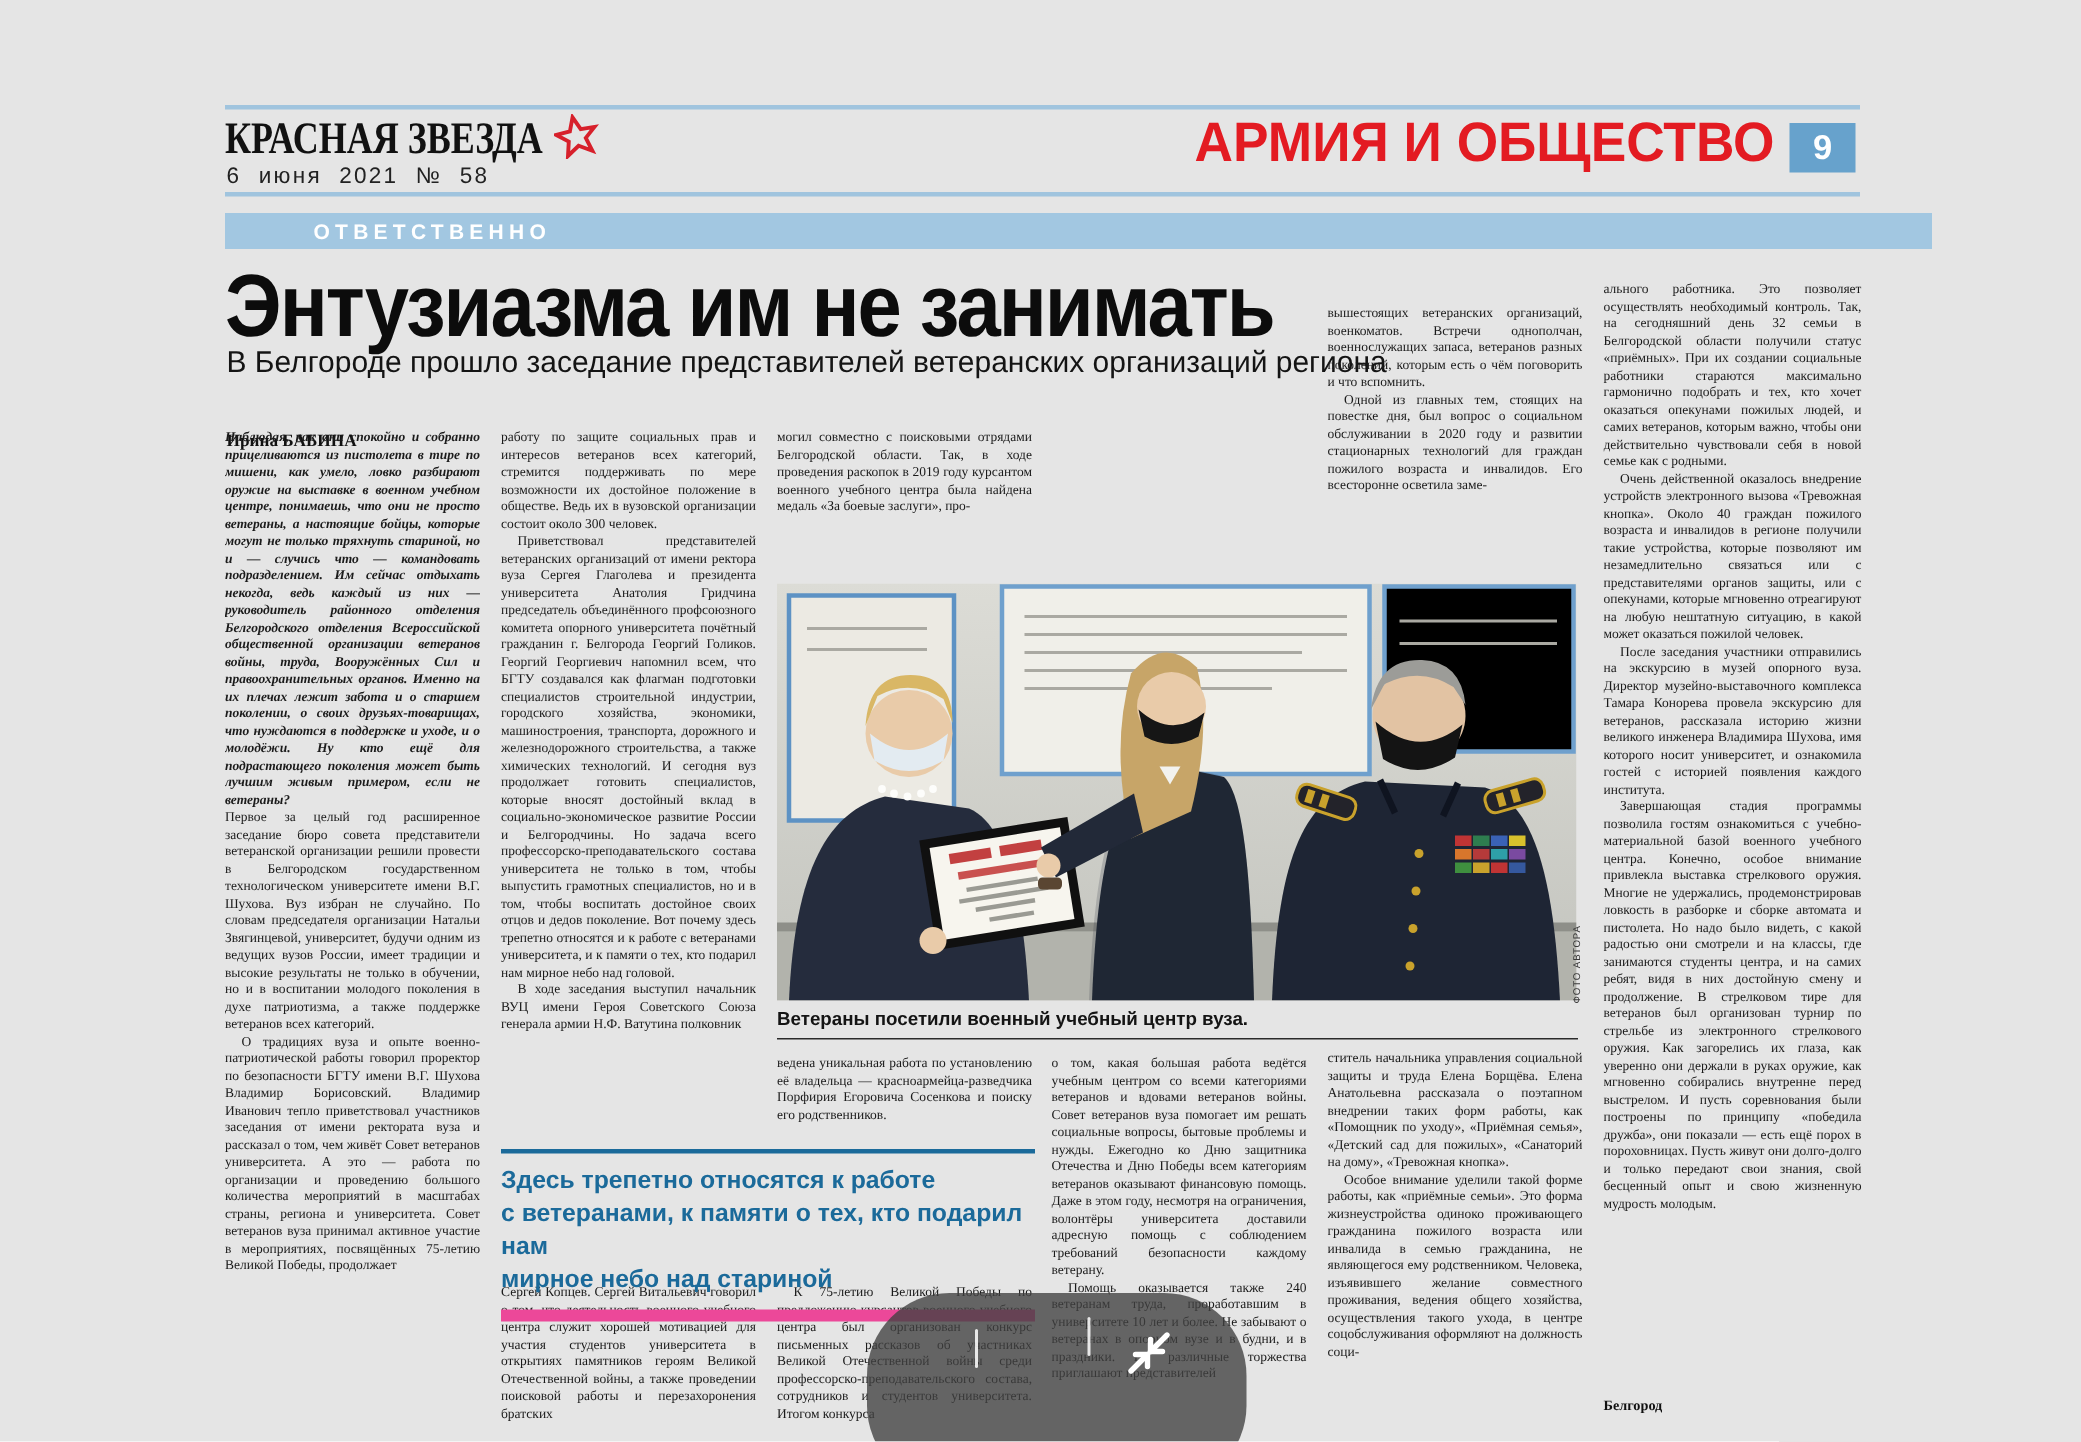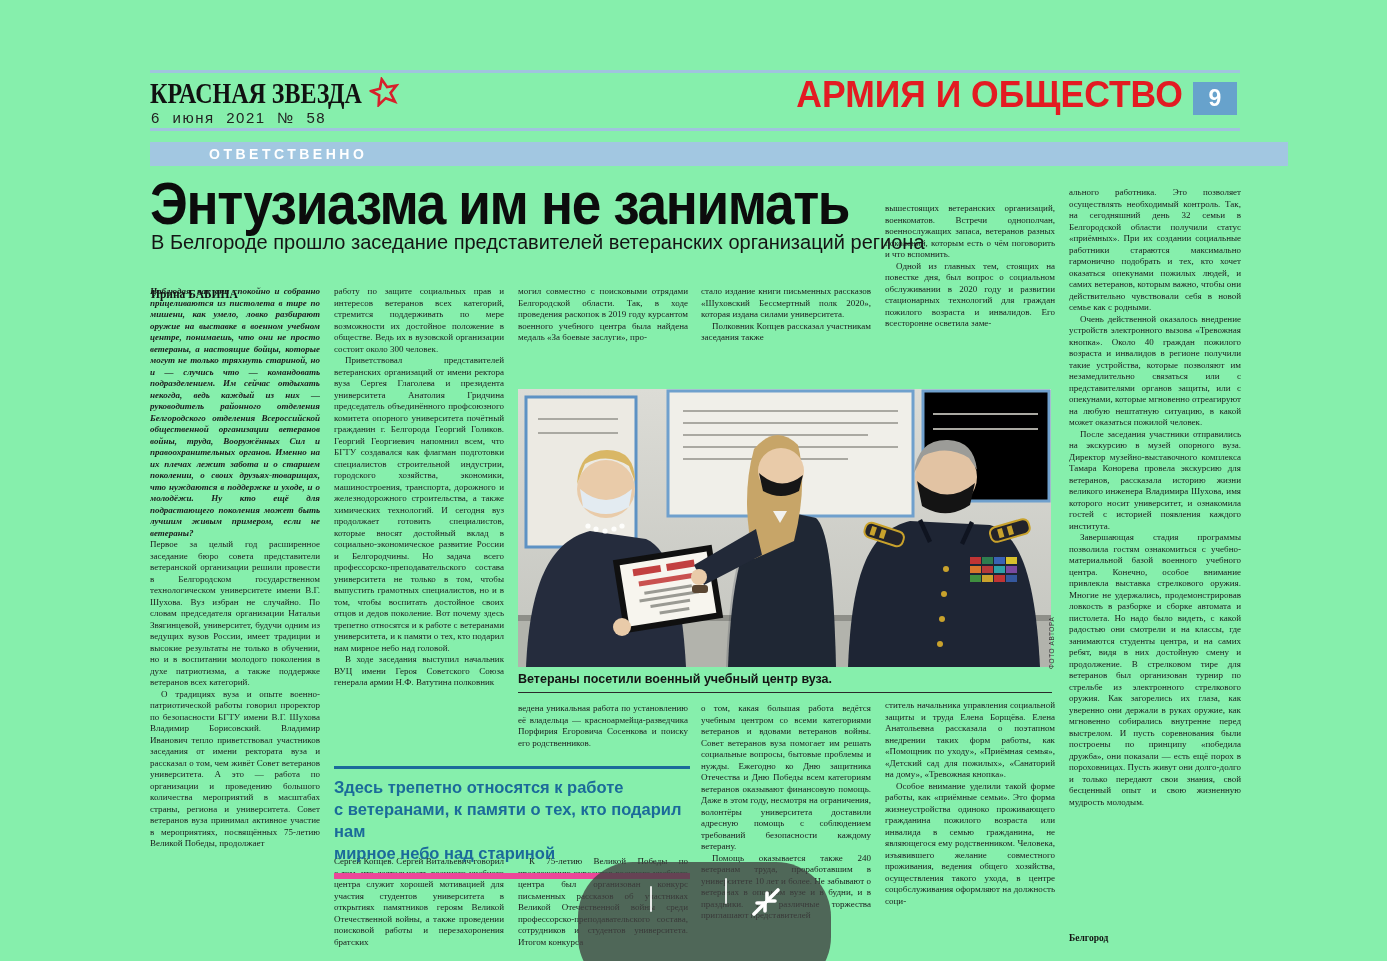--- a/index.html
+++ b/index.html
@@ -1,16 +1,16 @@
 <!DOCTYPE html>
 <html lang="ru"><head>
 <meta charset="utf-8">
 <style>
   html,body{margin:0;padding:0;background:#ffffff;}
-  .page{position:relative;width:1387px;height:961px;background:#86efac;overflow:hidden;
+  .page{position:relative;width:1387px;height:961px;background:#e5e5e5;overflow:hidden;
         font-family:"Liberation Serif",serif;color:#1b1b1b;}
   .abs{position:absolute;}
   .rule-blue{background:#a0c4de;height:3px;}
   .masthead-logo{font-family:"Liberation Serif",serif;font-weight:700;font-size:30px;
         letter-spacing:0px;color:#111;transform:scaleX(.8);transform-origin:left center;white-space:nowrap;}
   .masthead-date{font-family:"Liberation Sans",sans-serif;font-size:15px;color:#222;
         letter-spacing:1.5px;word-spacing:6px;}
   .section-title{font-family:"Liberation Sans",sans-serif;font-weight:700;font-size:37px;
         color:#e31b22;text-align:right;transform:scaleX(.96);transform-origin:right center;white-space:nowrap;}
   .pagebox{background:#67a2cc;color:#fff;font-family:"Liberation Sans",sans-serif;
@@ -20,21 +20,21 @@
         color:#ffffff;letter-spacing:3.5px;padding-left:11px;}
   .headline{font-family:"Liberation Sans",sans-serif;font-weight:700;font-size:59px;
         color:#0c0c0c;letter-spacing:-1.5px;transform:scaleX(.9);transform-origin:left center;white-space:nowrap;}
   .subhead{font-family:"Liberation Sans",sans-serif;font-size:20px;color:#141414;white-space:nowrap;}
   .byline{font-family:"Liberation Serif",serif;font-weight:700;font-size:11.5px;color:#111;margin-top:28px;}
   .colseg{font-size:9px;line-height:11.5px;overflow:hidden;}
   .colseg p{margin:0;text-align:justify;}
   .colseg p + p{text-indent:11px;}
   .colseg.indent-first p:first-child{text-indent:11px;}
   .lede p{font-style:italic;font-weight:700;}
-  .pullquote{border-top:3px solid #1b6a9a;border-bottom:6px solid #ec4899;padding:7px 0 9px 0;}
+  .pullquote{border-top:3px solid #1b6a9a;border-bottom:8px solid #ec4899;padding:7px 0 9px 0;}
   .pullquote p{margin:0;font-family:"Liberation Sans",sans-serif;font-weight:700;font-size:16.5px;
         line-height:22px;color:#1b6a9a;text-align:left;text-indent:0;}
   .caption{font-family:"Liberation Sans",sans-serif;font-weight:700;font-size:12.5px;color:#141414;}
   .caption-rule{background:#2a2a2a;height:1px;}
   .photo-credit{font-family:"Liberation Sans",sans-serif;font-size:6.5px;color:#3a3a3a;
         letter-spacing:.6px;transform:rotate(-90deg);transform-origin:left bottom;white-space:nowrap;}
   .dateline{font-family:"Liberation Serif",serif;font-weight:700;font-size:9.5px;color:#111;}
   .overlay-blob{background:rgba(64,64,64,.78);border-radius:55px;}
   .overlay-dash{position:absolute;width:2px;height:26px;background:rgba(255,255,255,.85);border-radius:1px;}
 </style>
@@ -89,24 +89,20 @@
   <div class="abs colseg" style="left:518px;top:286px;width:170px;height:100px;">
       <p>могил совместно с поисковыми отрядами Белгородской области. Так, в ходе проведения раскопок в 2019 году курсантом военного учебного центра была найдена медаль «За боевые заслуги», про-</p>
     </div>
   <div class="abs colseg" style="left:518px;top:703px;width:170px;height:60px;">
       <p>ведена уникальная работа по установлению её владельца — красноармейца-разведчика Порфирия Егоровича Сосенкова и поиску его родственников.</p>
     </div>
   <div class="abs colseg indent-first" style="left:518px;top:856px;width:170px;height:105px;">
       <p>К 75-летию Великой Победы по предложению курсантов военного учебного центра был организован конкурс письменных рассказов об участниках Великой Отечественной войны среди профессорско-преподавательского состава, сотрудников и студентов университета. Итогом конкурса</p>
     </div>
 
-  <div class="abs colseg" style="left:701px;top:286px;width:170px;height:100px;">
-      <p>стало издание книги письменных рассказов «Шуховский Бессмертный полк 2020», которая издана силами университета.</p>
-      <p>Полковник Копцев рассказал участникам заседания также</p>
-    </div>
   <div class="abs colseg" style="left:701px;top:703px;width:170px;height:258px;">
       <p>о том, какая большая работа ведётся учебным центром со всеми категориями ветеранов и вдовами ветеранов войны. Совет ветеранов вуза помогает им решать социальные вопросы, бытовые проблемы и нужды. Ежегодно ко Дню защитника Отечества и Дню Победы всем категориям ветеранов оказывают финансовую помощь. Даже в этом году, несмотря на ограничения, волонтёры университета доставили адресную помощь с соблюдением требований безопасности каждому ветерану.</p>
       <p>Помощь оказывается также 240 ветеранам труда, проработавшим в университете 10 лет и более. Не забывают о ветеранах в опорном вузе и в будни, и в праздники. На различные торжества приглашают представителей</p>
     </div>
 
   <div class="abs colseg" style="left:885px;top:187px;width:170px;height:198px;margin-top:16px;">
       <p>вышестоящих ветеранских организаций, военкоматов. Встречи однополчан, военнослужащих запаса, ветеранов разных поколений, которым есть о чём поговорить и что вспомнить.</p>
       <p>Одной из главных тем, стоящих на повестке дня, был вопрос о социальном обслуживании в 2020 году и развитии стационарных технологий для граждан пожилого возраста и инвалидов. Его всесторонне осветила заме-</p>
     </div>
   <div class="abs colseg" style="left:885px;top:700px;width:170px;height:261px;">

